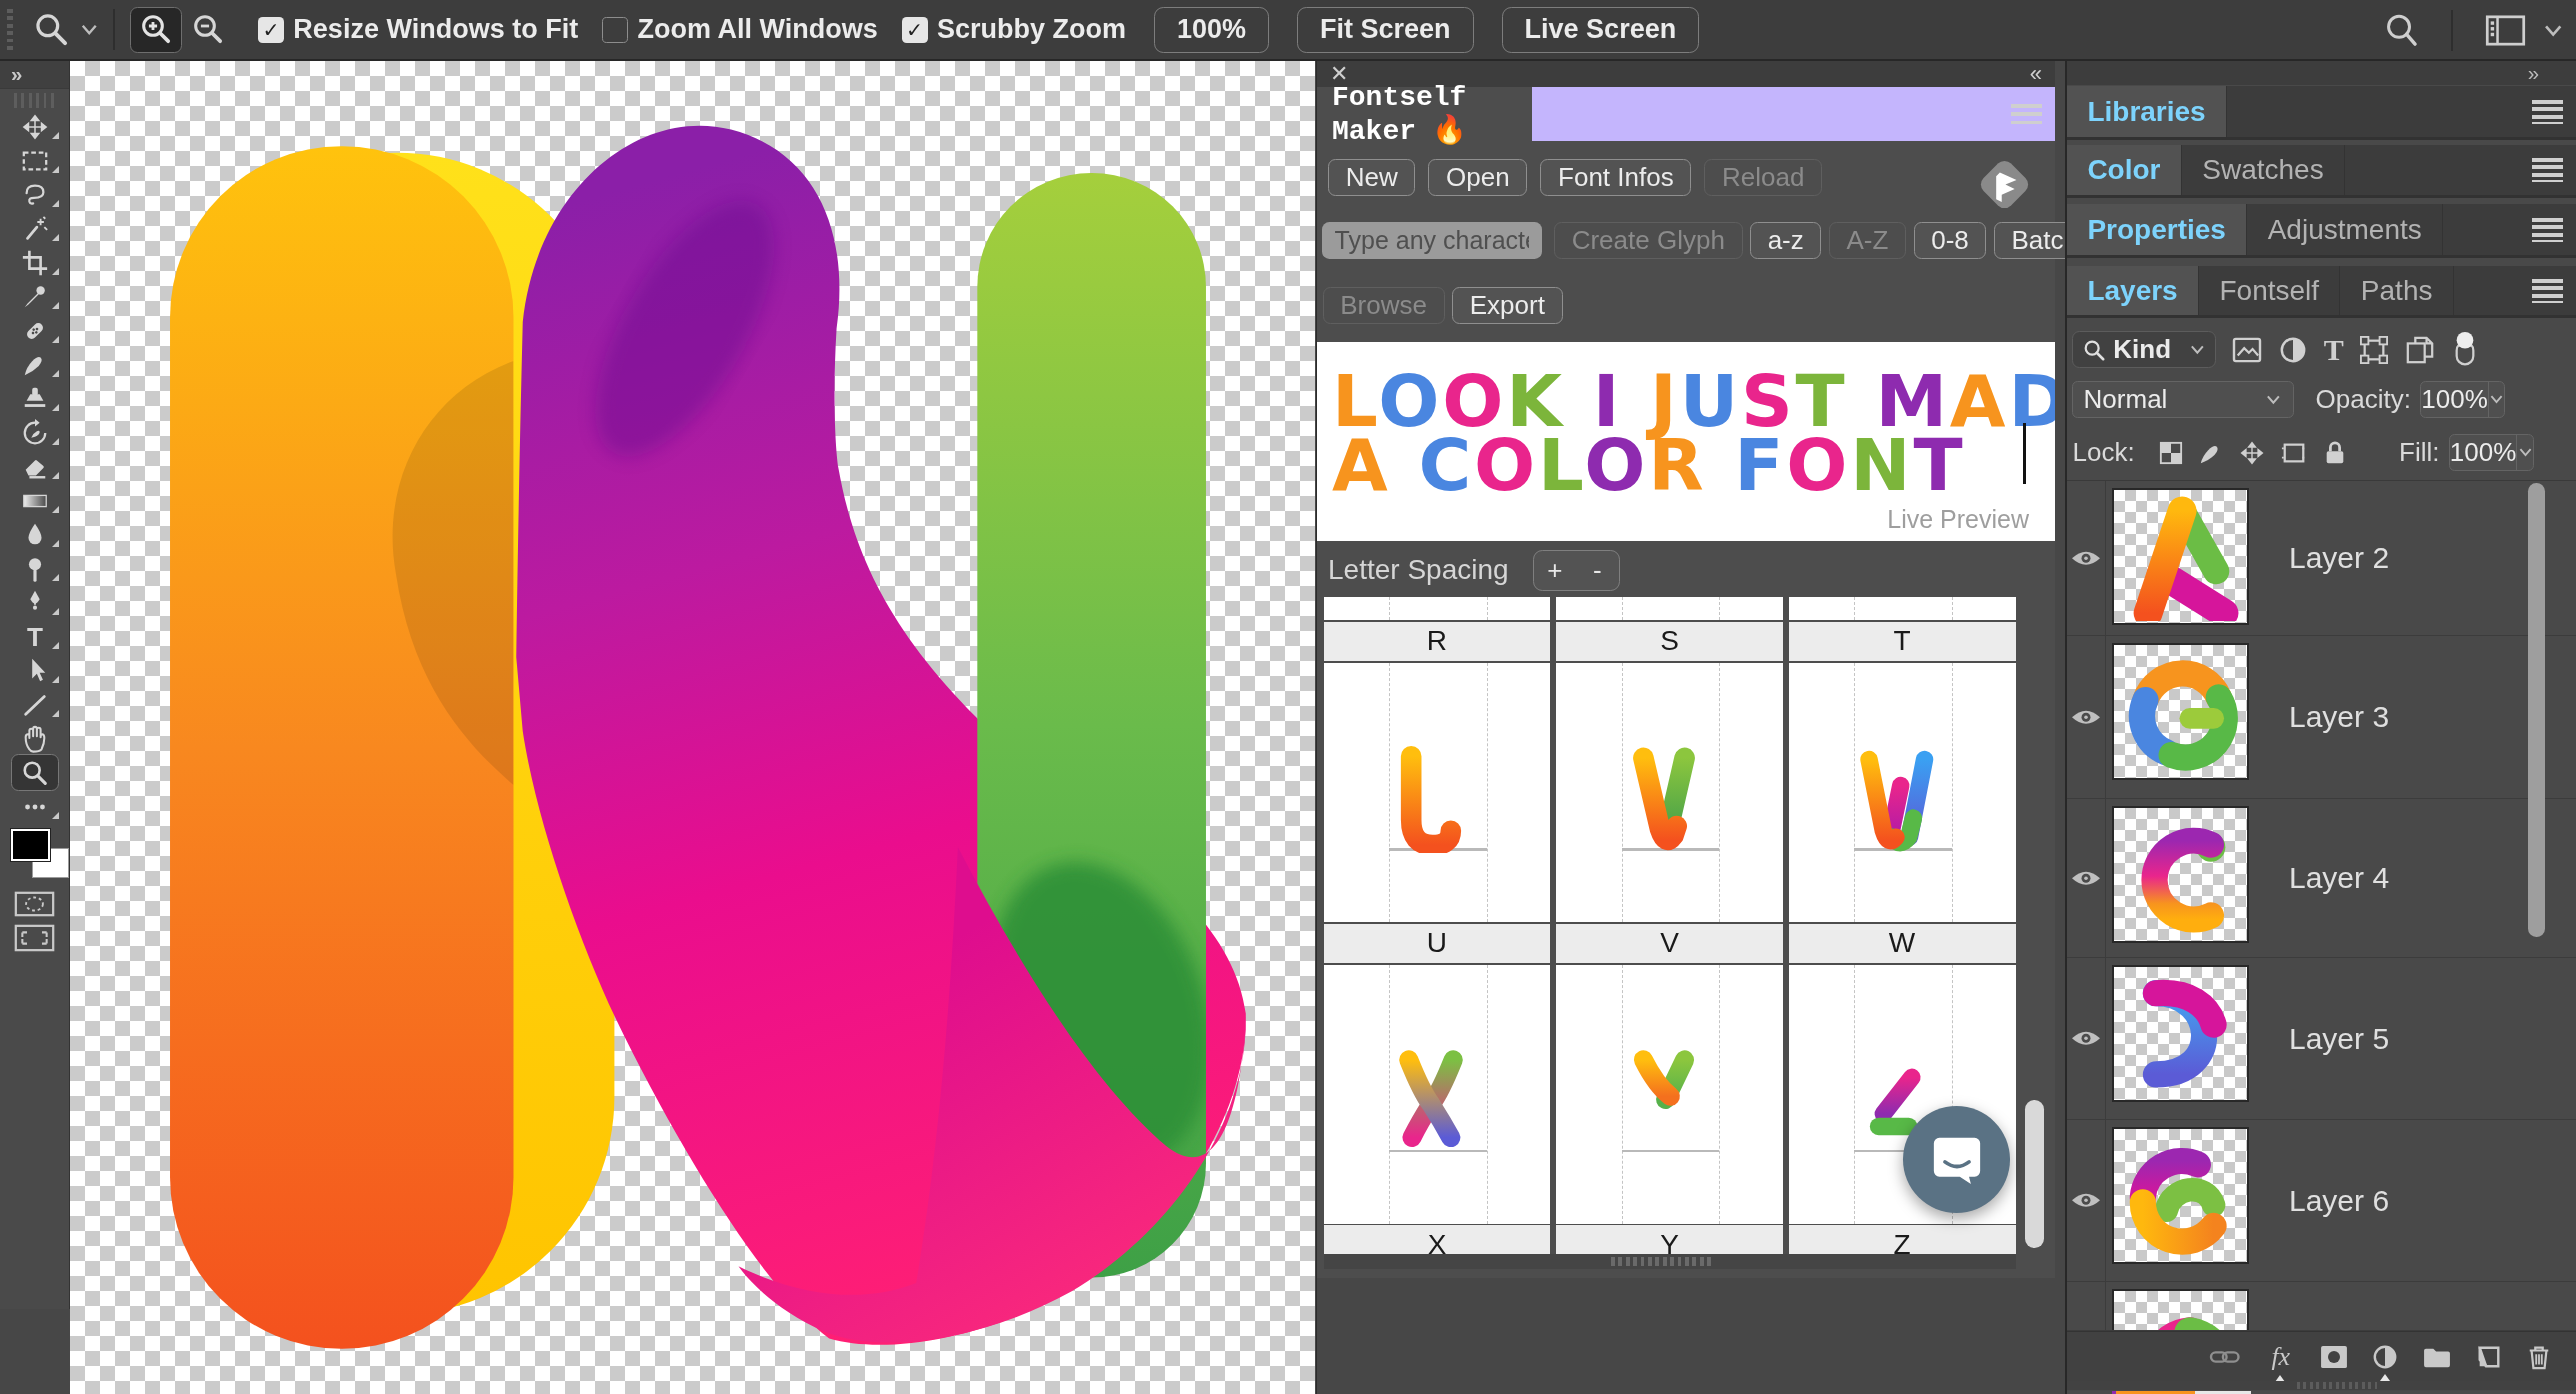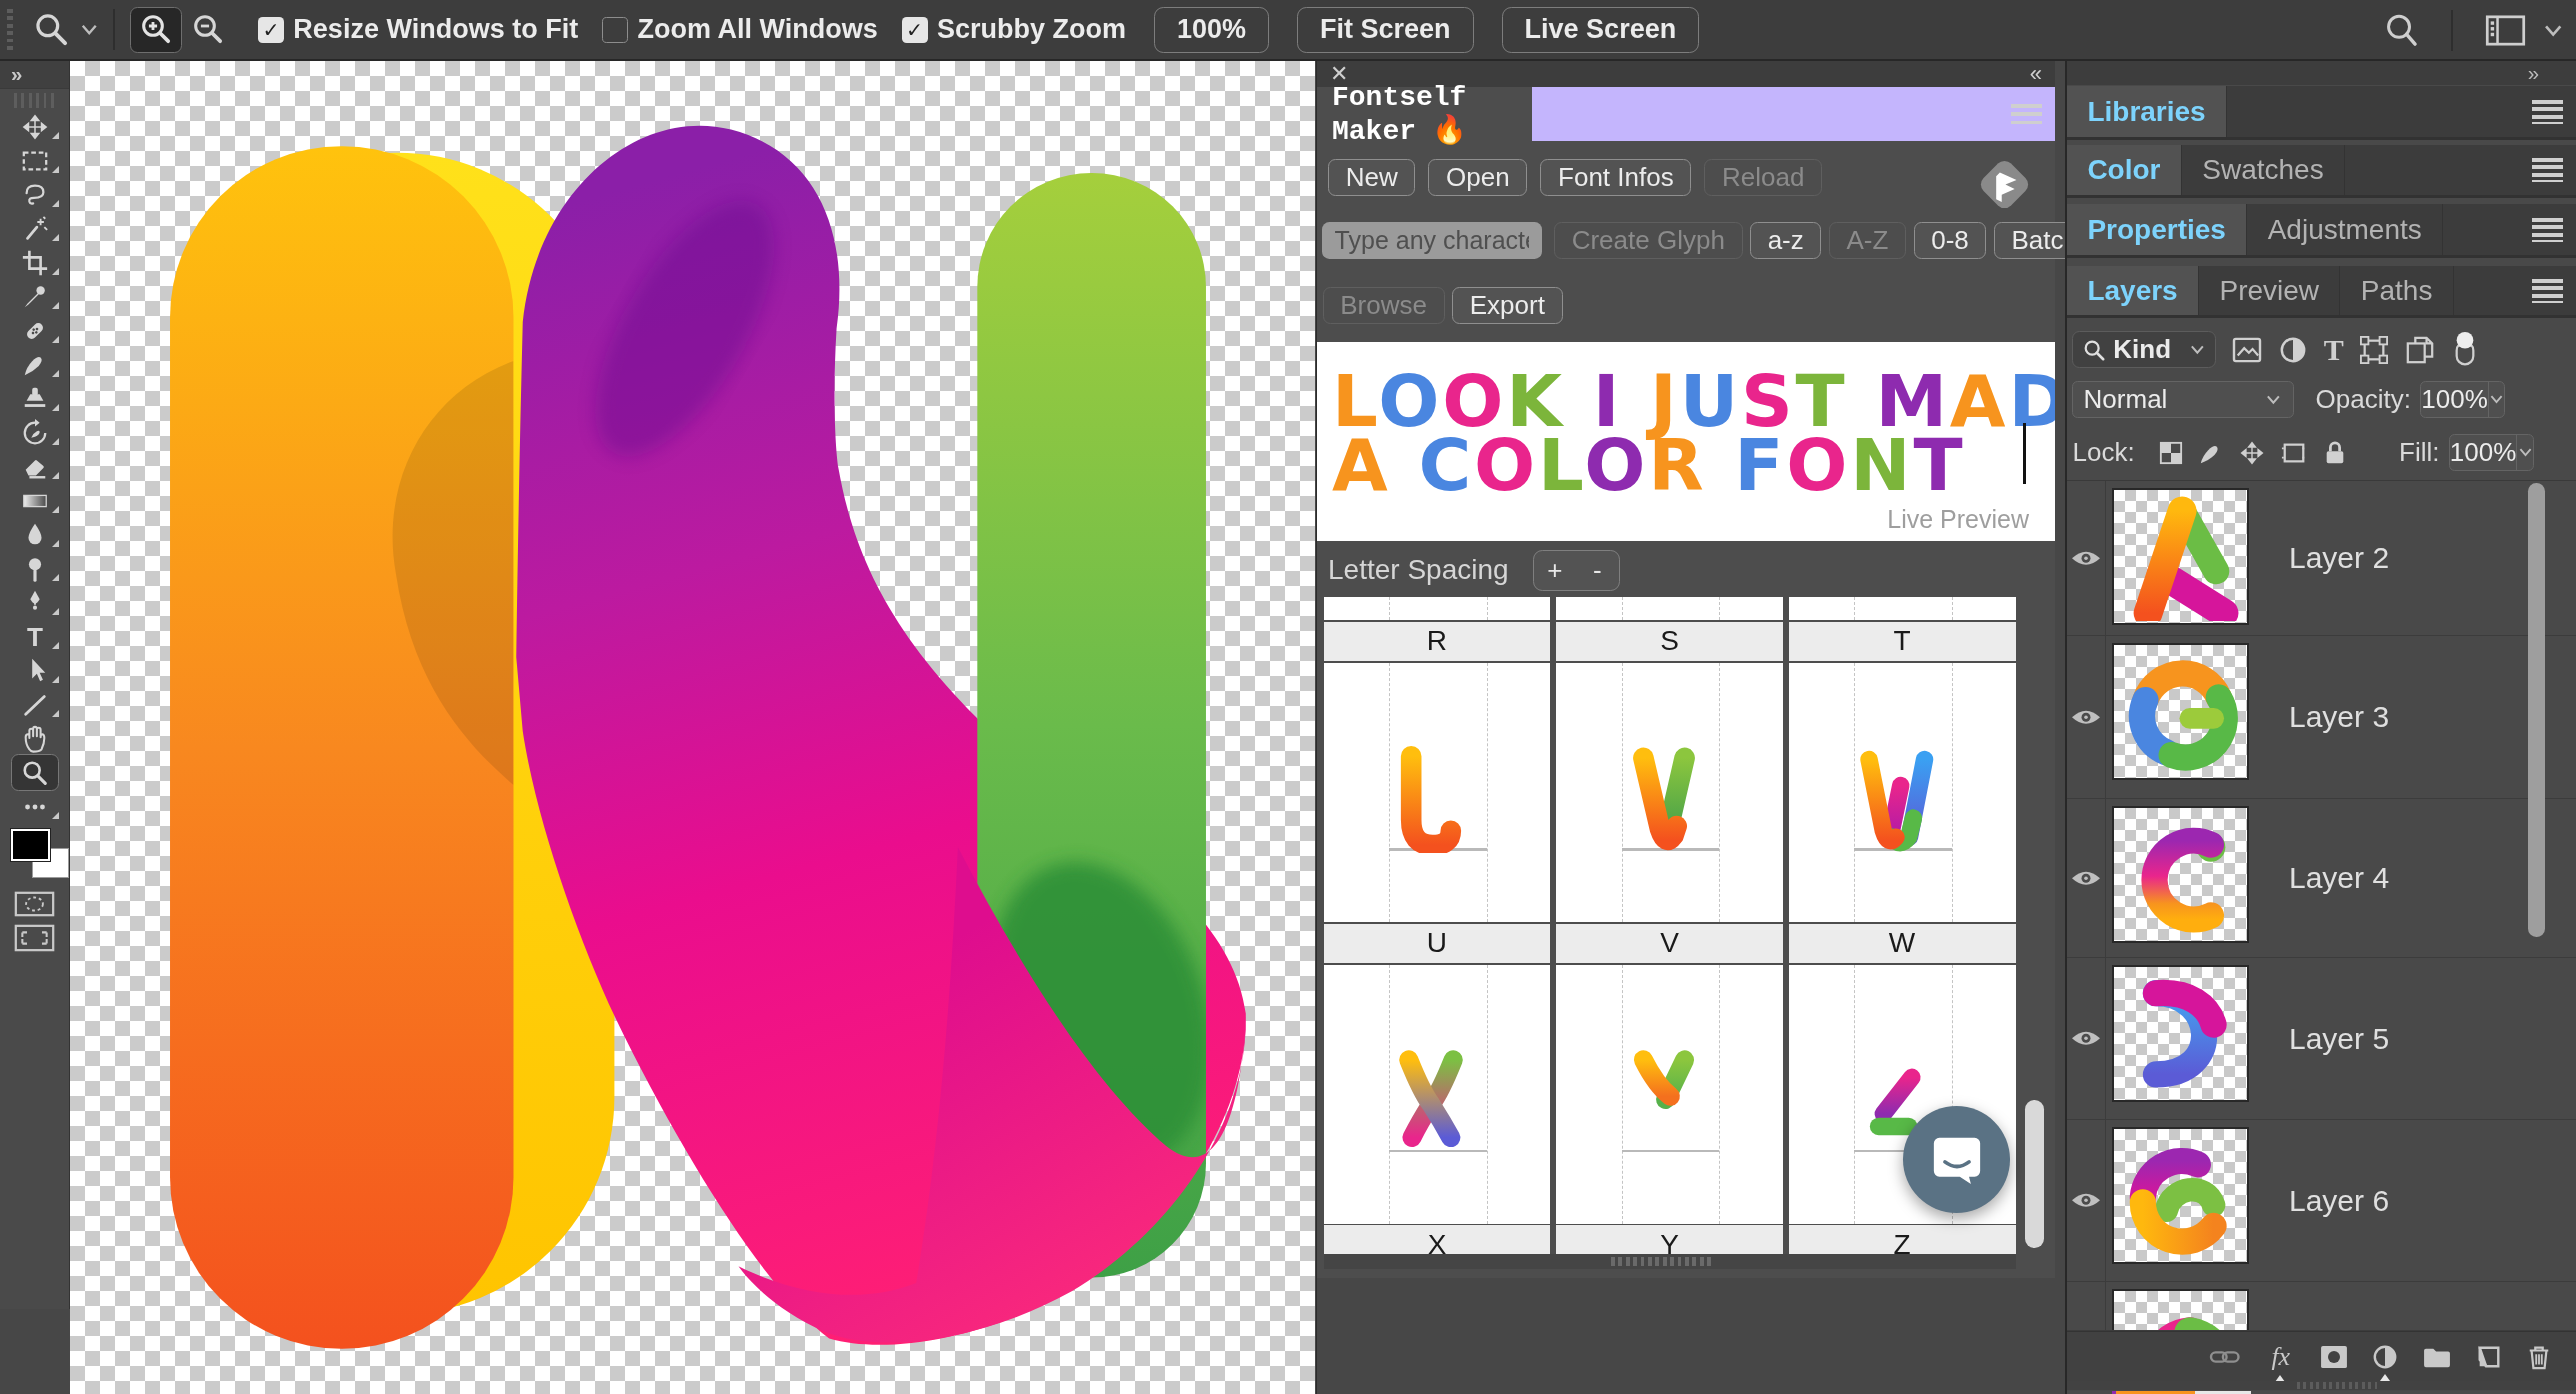--- a/index.html
+++ b/index.html
@@ -737,21 +737,21 @@
         <div class="rd-group" style="top: 143px; height: 54px;">
           <div class="rd-tabs">
             <div class="rd-tab active">Properties</div>
             <div class="rd-tab">Adjustments</div>
           </div>
           <div class="rd-menu"></div>
         </div>
         <div class="rd-group" style="top: 205px; height: 52px;">
           <div class="rd-tabs">
             <div class="rd-tab active">Layers</div>
-            <div class="rd-tab">Preview</div>
+            <div class="rd-tab">Fontself</div>
             <div class="rd-tab">Paths</div>
           </div>
           <div class="rd-menu"></div>
         </div>
       </div>
 
     <div id="rd-filter">
       <div id="kind-box">
         <svg width="24" height="24" viewBox="0 0 26 26">
           <circle cx="11" cy="11" r="7" fill="none" stroke="#e0e0e0" stroke-width="2.4"></circle>

